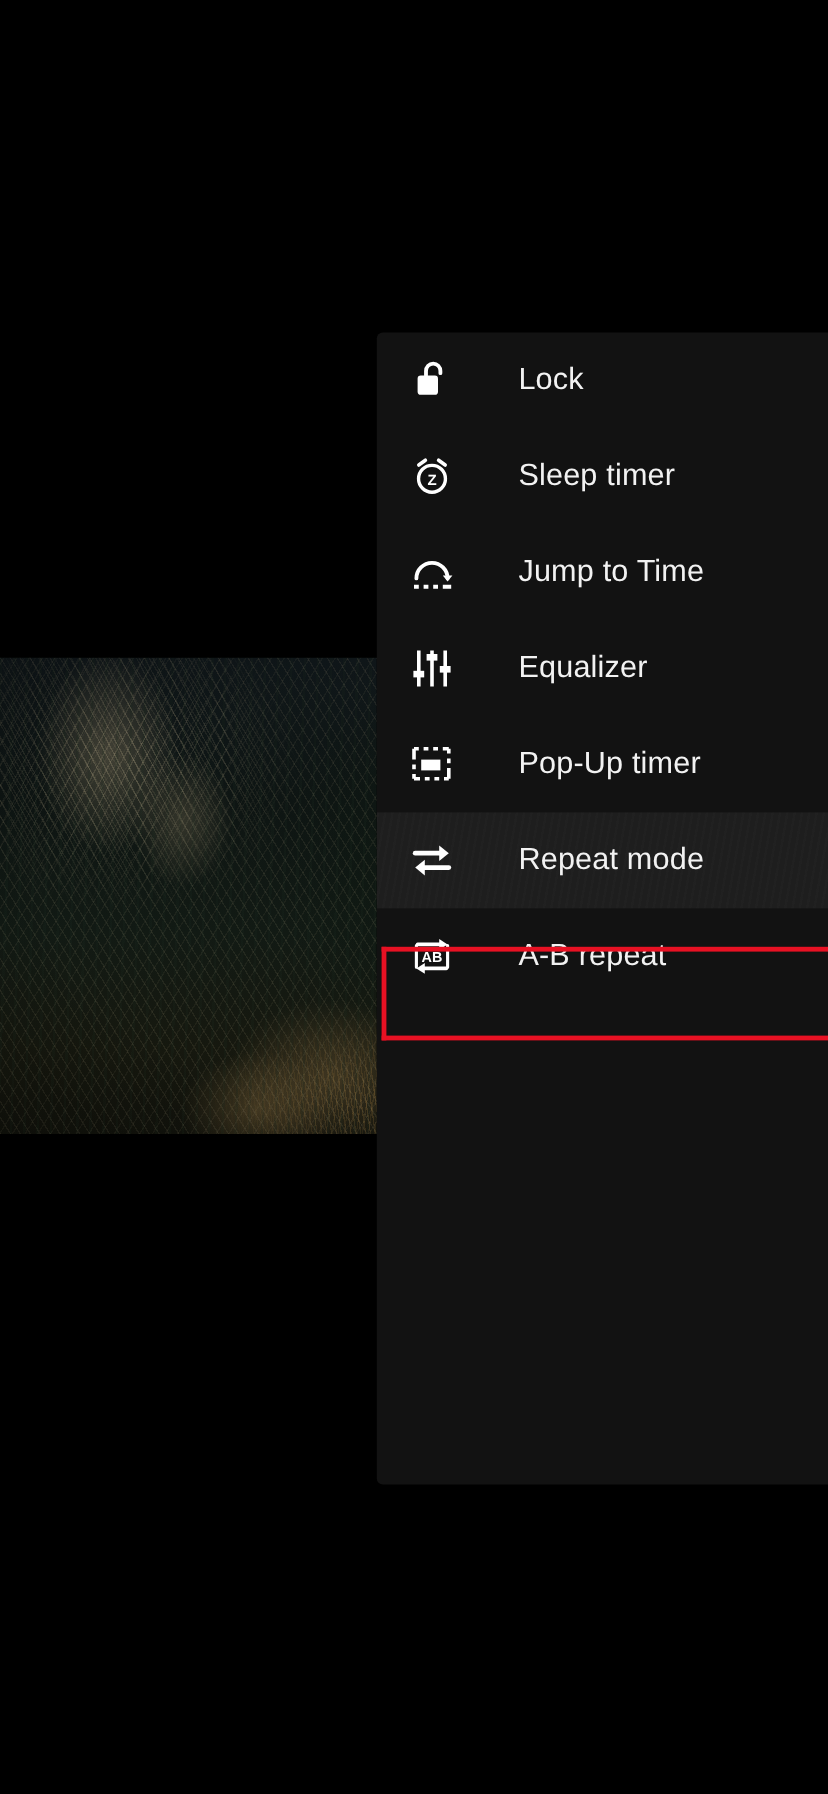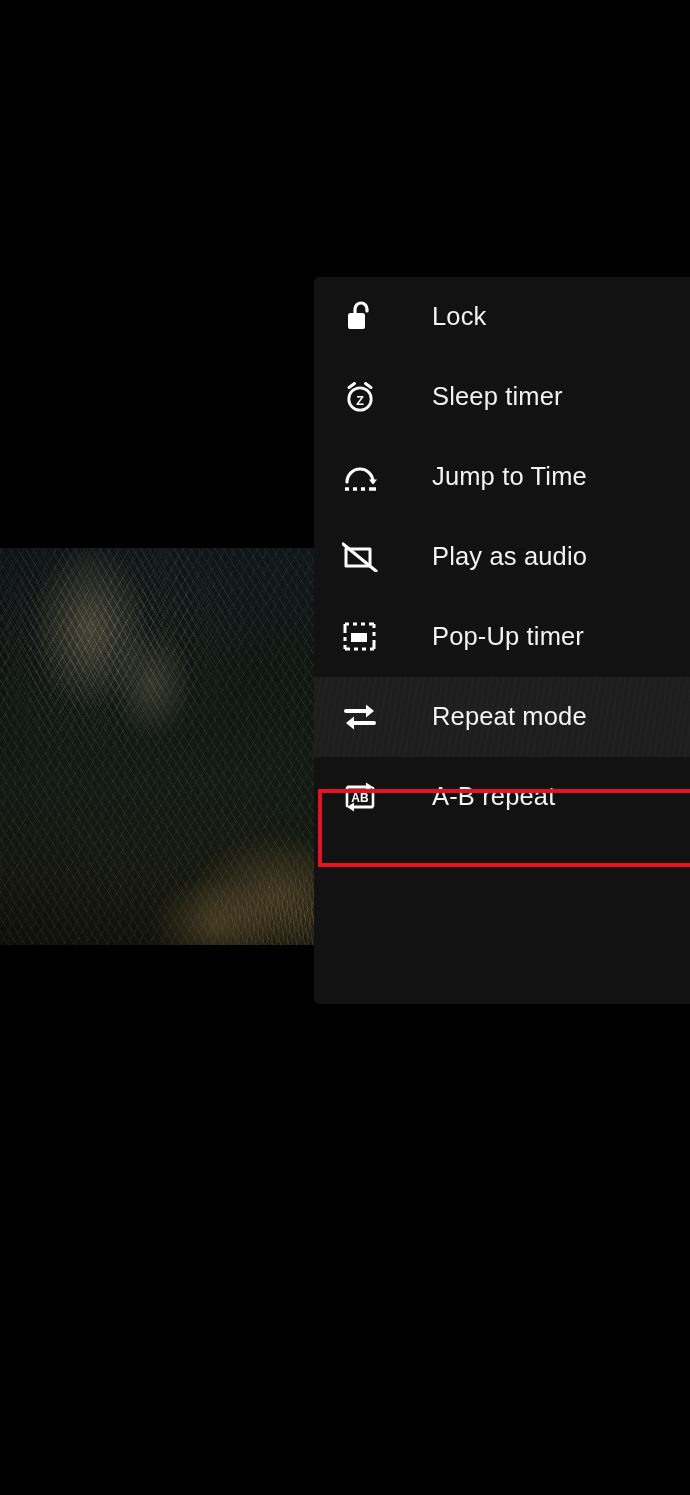--- a/index.html
+++ b/index.html
@@ -73,21 +73,21 @@
   
   .vid-mask-right {
     position:absolute; left:314px; top:0; right:0; bottom:0;
     background:#000;
   }
 
   
   #options-menu {
     position:absolute;
     left:314px; top:277px;
-    width:376px; height:727px;
+    width:376px; height:960px;
     background:#121212;
     border-top-left-radius:5px;
     border-bottom-left-radius:5px;
     box-shadow:0 0 0 0 rgba(0,0,0,0);
     overflow:hidden;
   }
   .menu-row {
     position:relative;
     display:flex;
     align-items:center;
@@ -174,30 +174,32 @@
       <span class="row-icon">
         <svg width="36" height="30" viewBox="0 0 36 30" fill="none">
           <path d="M5 20 A13 13 0 0 1 31 20" stroke="#fff" stroke-width="3.2" stroke-linecap="round"></path>
           <path d="M31 22.5 L27 17.5 L35 17.5 Z" fill="#fff"></path>
           <path d="M3 27 H7 M11 27 H15 M19 27 H23 M27 27 H34" stroke="#fff" stroke-width="3.4" stroke-linecap="butt"></path>
         </svg>
       </span>
       <span class="row-label">Jump to Time</span>
     </div>
 
-
-    <div class="menu-row">
-      <span class="row-icon">
-        <svg width="36" height="30" viewBox="0 0 36 30" fill="none">
-          <path d="M4 7 H28 V24 H4 Z" stroke="#fff" stroke-width="3" stroke-linejoin="round"></path>
-          <path d="M1 2 L34 29" stroke="#fff" stroke-width="3.2" stroke-linecap="round"></path>
-        </svg>
-      </span>
-      <span class="row-label">Play as audio</span>
-    </div>
+    <div class="menu-row">
+      <span class="row-icon">
+        <svg width="32" height="34" viewBox="0 0 32 34" fill="none">
+          <path d="M5 2 V32 M16 2 V32 M27 2 V32" stroke="#fff" stroke-width="3"></path>
+          <rect x="0.5" y="19" width="9" height="5.5" fill="#fff"></rect>
+          <rect x="11.5" y="5" width="9" height="5.5" fill="#fff"></rect>
+          <rect x="22.5" y="15" width="9" height="5.5" fill="#fff"></rect>
+        </svg>
+      </span>
+      <span class="row-label">Equalizer</span>
+    </div>
+
 
     <div class="menu-row">
       <span class="row-icon">
         <svg width="34" height="30" viewBox="0 0 34 30" fill="none">
           <path d="M2 2 H6 M10 2 H14 M18 2 H22 M26 2 H31
                    M31 2 V6 M31 10 V14 M31 18 V22 M31 22 V27
                    M31 27 H27 M23 27 H19 M15 27 H11 M7 27 H2
                    M2 27 V23 M2 19 V15 M2 11 V7 M2 7 V2" stroke="#fff" stroke-width="3" stroke-linecap="butt"></path>
           <rect x="8" y="11" width="16" height="9" fill="#fff"></rect>
         </svg>

